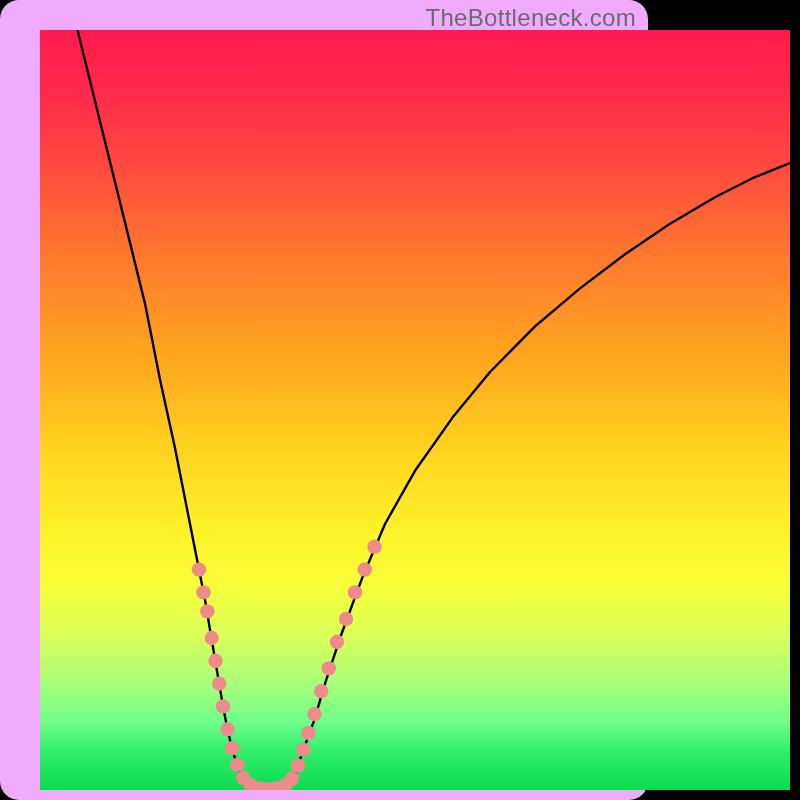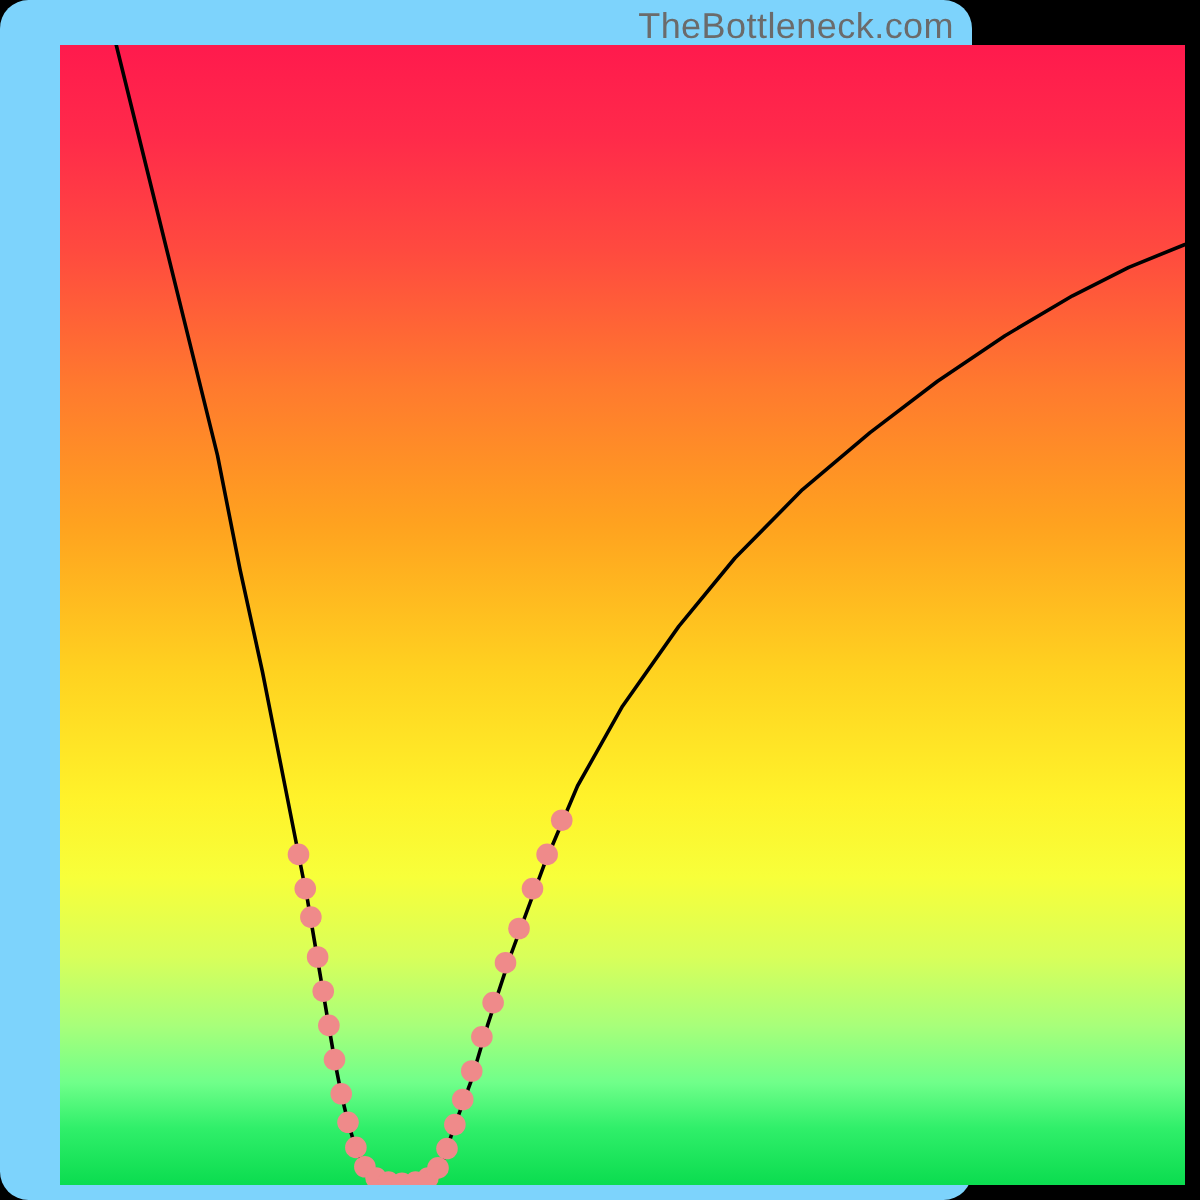--- a/index.html
+++ b/index.html
@@ -9,21 +9,21 @@
     height: 800px;
     background: #000;
     overflow: hidden;
   }
   .frame {
     position: absolute;
     left: 0;
     top: 0;
     width: 648px;
     height: 800px;
-    background: #7dd3fc;
+    background: #f0abfc;
     border-radius: 19px;
   }
   .plot {
     position: absolute;
     left: 40px;
     top: 30px;
     width: 750px;
     height: 760px;
     background: linear-gradient(to bottom,
       #ff1a4d 0%,

